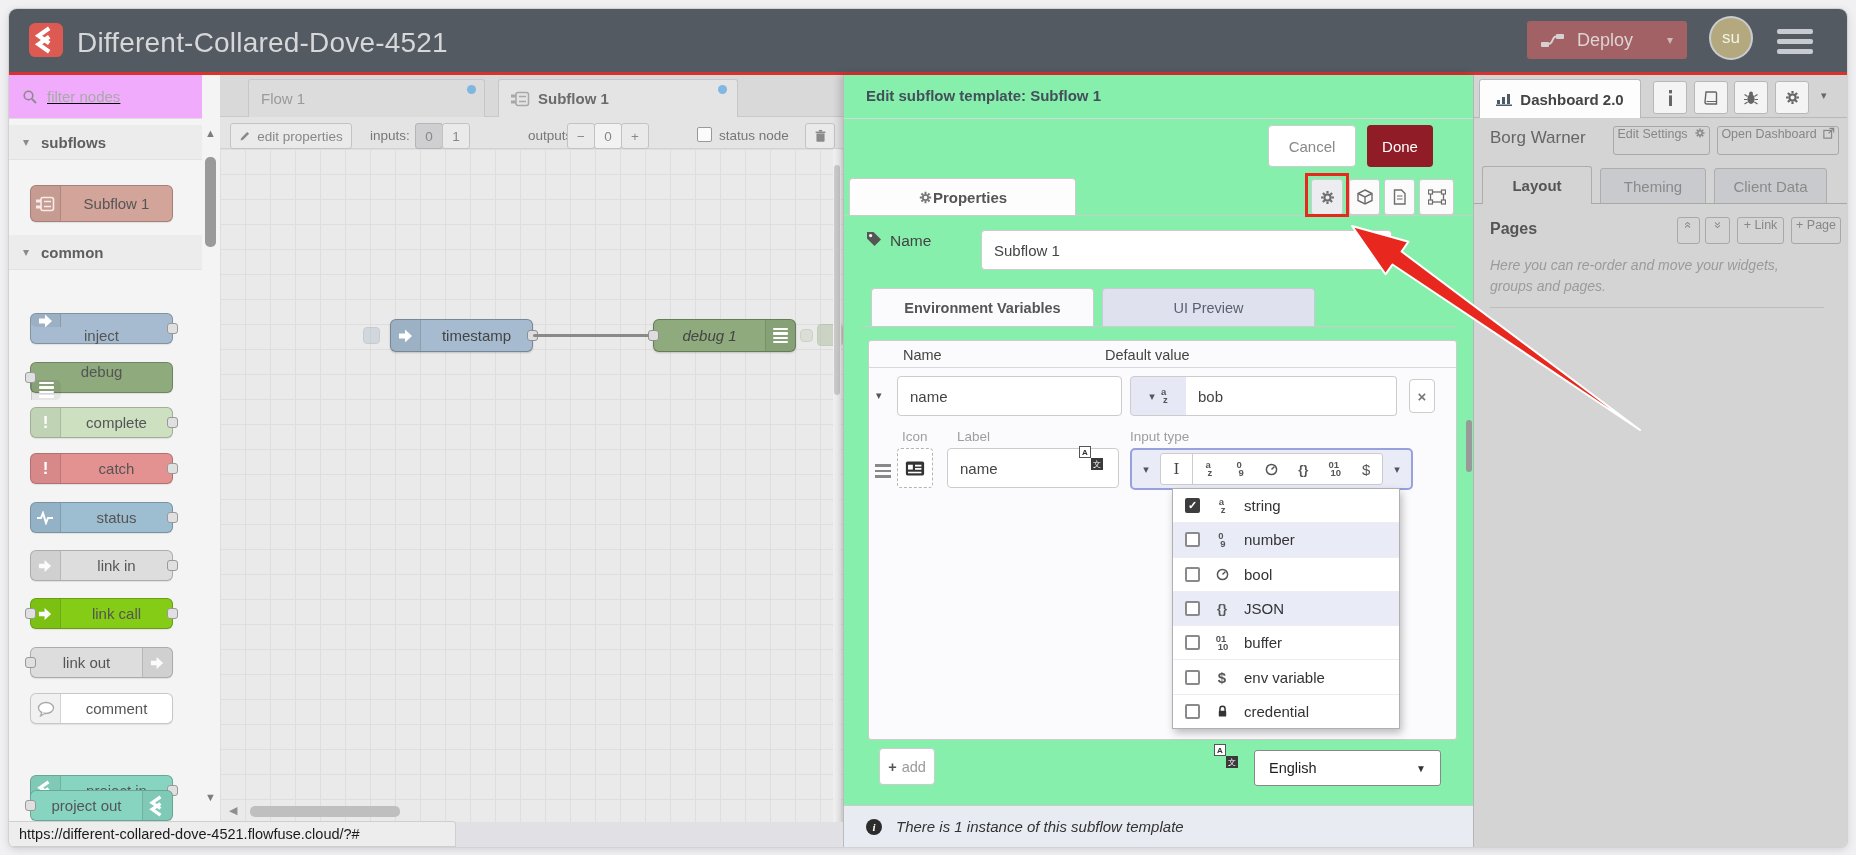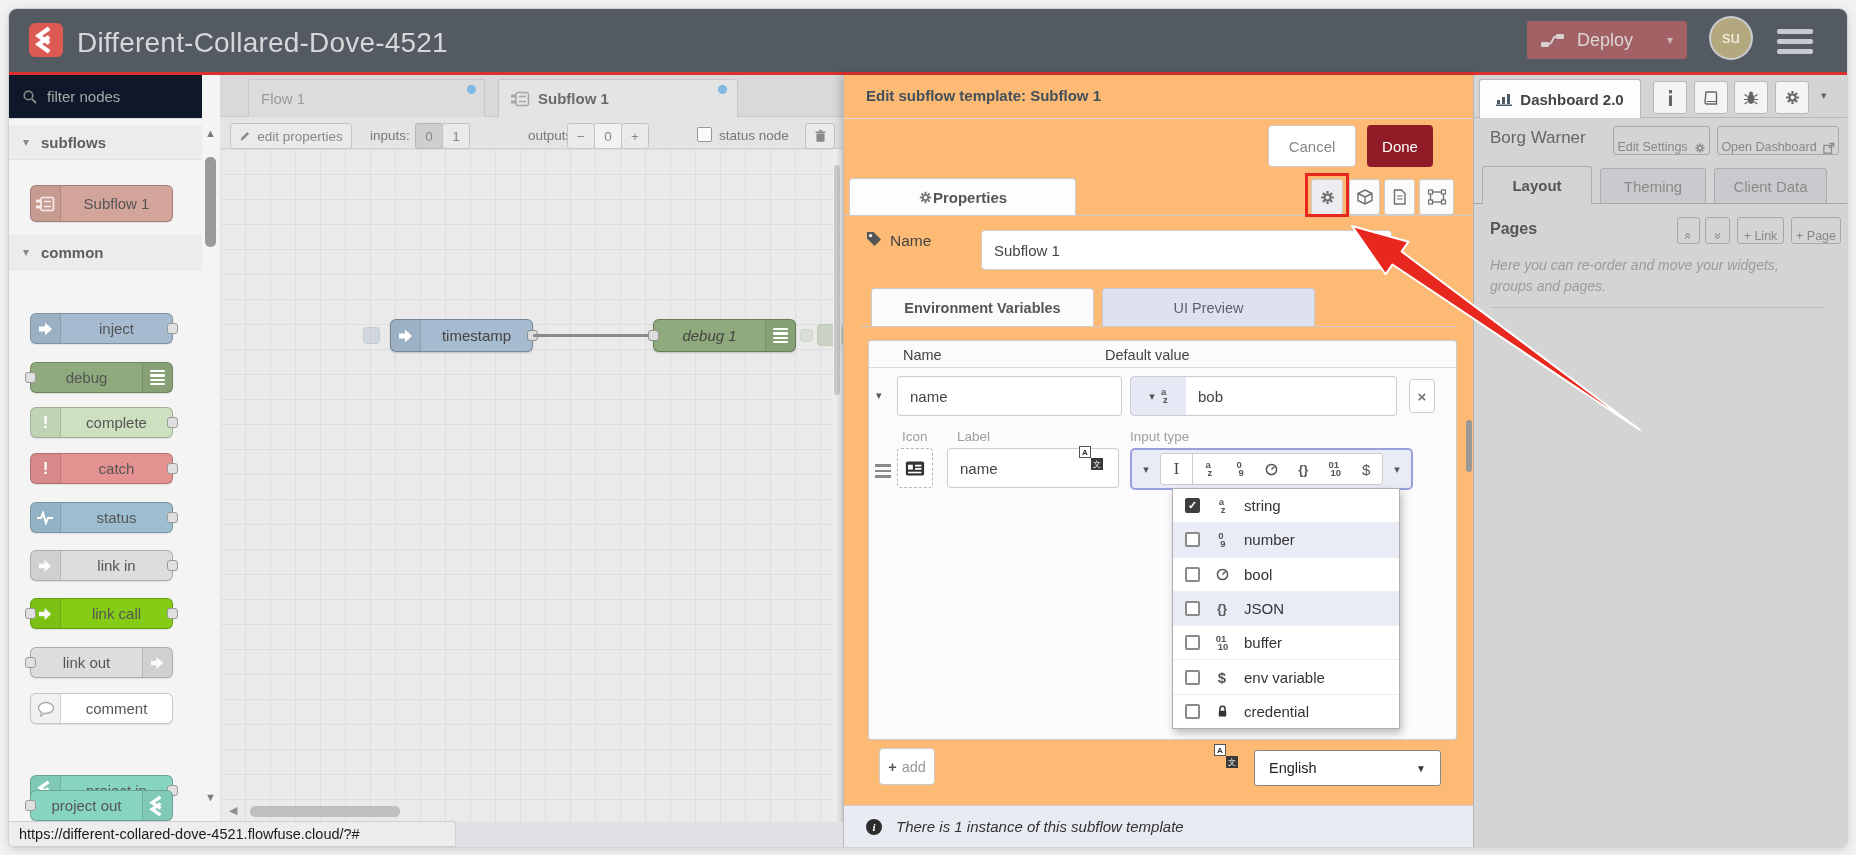--- a/index.html
+++ b/index.html
@@ -15,22 +15,22 @@
   #deploy{left:1518px;top:12px;width:160px;height:38px;border-radius:3px;display:flex;align-items:center;
     padding:0 14px;gap:12px;cursor:pointer;}
   #deploy .dlabel{font-size:18px;color:#ddd4d4;}
   #deploy .dcaret{margin-left:auto;color:#cdb9b9;font-size:12px;}
   #avatar{left:1702px;top:9px;width:40px;height:40px;border-radius:50%;display:flex;align-items:center;
     justify-content:center;font-size:17px;color:#f3f1e2;box-shadow:0 0 0 2px #c9cdd2;cursor:pointer;}
   #burger{left:1768px;top:20px;width:36px;height:25px;cursor:pointer;}
   #burger i{display:block;width:36px;height:5px;background:#c7cbd1;border-radius:2px;margin-bottom:5px;}
   
   #palette{left:0;top:66px;width:211px;height:747px;background:#f4f4f4;border-right:1px solid #cfcfcf;}
-  .searchrow{left:0;top:0;width:245px;height:44px;border-bottom:1px solid #ddd;background:#0f172a;
-    display:flex;align-items:center;padding-left:14px;gap:8px;}
+  .searchrow{left:0;top:0;width:245px;height:44px;border-bottom:1px solid #ddd;background:#f0abfc;
+    display:flex;align-items:center;padding-left:14px;gap:8px;text-decoration:underline;}
   .searchrow input{border:none;background:transparent;outline:none;font-size:15px;color:#666;width:150px;font-family:inherit;}
   .searchrow input::placeholder{color:#a9a9a9;}
   .psec{left:0;width:193px;height:35px;background:#ececec;border-bottom:1px solid #e2e2e2;display:flex;
     align-items:center;padding-left:14px;gap:12px;font-size:15px;font-weight:bold;color:#5f5f5f;cursor:pointer;}
   .psec .chev{color:#8a8a8a;font-size:12px;font-weight:normal;}
   .pnode{position:absolute;left:21px;width:143px;height:31px;border:1px solid rgba(0,0,0,.22);border-radius:6px;
     display:flex;align-items:stretch;font-size:15px;color:#555;cursor:grab;box-shadow:0 1px 1px rgba(0,0,0,.08);}
   .pnode .cell{width:30px;display:flex;align-items:center;justify-content:center;background:rgba(0,0,0,.055);}
   .pnode .cell.l{border-right:1px solid rgba(0,0,0,.12);border-radius:5px 0 0 5px;}
   .pnode .cell.r{border-left:1px solid rgba(0,0,0,.12);border-radius:0 5px 5px 0;}
@@ -58,21 +58,21 @@
   .cnode{position:absolute;width:143px;height:33px;border:1px solid rgba(0,0,0,.28);border-radius:6px;display:flex;
     align-items:stretch;font-size:15px;color:#444;box-shadow:0 1px 2px rgba(0,0,0,.18);cursor:pointer;}
   .cnode .cell{width:30px;display:flex;align-items:center;justify-content:center;background:rgba(0,0,0,.05);}
   .cnode .cell.l{border-right:1px solid rgba(0,0,0,.1);border-radius:5px 0 0 5px;}
   .cnode .cell.r{border-left:1px solid rgba(0,0,0,.1);border-radius:0 5px 5px 0;}
   .cnode .lbl{flex:1;display:flex;align-items:center;justify-content:center;}
   .cport{position:absolute;width:11px;height:11px;background:#ddd;border:1px solid #8f8f8f;border-radius:3px;top:10px;}
   #wire{left:313px;top:185px;width:120px;height:3px;background:#8a8a8a;border-radius:2px;}
   .ghost{position:absolute;border-radius:4px;opacity:.4;}
   
-  #tray{left:834px;top:66px;width:630px;height:772px;background:#fdba74;border-left:1px solid #bbb;
+  #tray{left:834px;top:66px;width:630px;height:772px;background:#86efac;border-left:1px solid #bbb;
     box-shadow:-3px 0 8px rgba(0,0,0,.18);}
   #tray .ttitle{left:22px;top:12px;font-size:15px;font-weight:bold;color:#43505a;}
   .hline{position:absolute;background:#d8d8dc;height:1px;}
   .btn{position:absolute;border:1px solid #ccc;background:#fff;border-radius:4px;display:flex;align-items:center;
     justify-content:center;font-size:15px;color:#888;cursor:pointer;}
   #doneBtn{color:#fff;border:none;font-size:15px;}
   .traytab{position:absolute;border:1px solid #ccc;border-bottom:none;border-radius:4px 4px 0 0;background:#fdfdfd;
     display:flex;align-items:center;justify-content:center;font-size:15px;font-weight:bold;color:#555;cursor:pointer;}
   .icobtn{position:absolute;border:1px solid #ccc;background:#fbfbfc;border-radius:3px;display:flex;align-items:center;
     justify-content:center;color:#6d6d6d;cursor:pointer;}
@@ -104,21 +104,21 @@
   #trayfoot{left:0;top:730px;width:630px;height:42px;background:#e9ebf3;border-top:1px solid #ccc;}
   .infocirc{position:absolute;width:16px;height:16px;border-radius:50%;background:#2c2c2c;color:#fff;
     display:flex;align-items:center;justify-content:center;font-size:11px;font-weight:bold;font-family:"Liberation Serif",serif;font-style:italic;}
   .trx{position:relative;width:20px;height:20px;flex:none;}
   .trx .b1{position:absolute;left:0;top:0;width:12px;height:12px;background:#3a3a3a;color:#fff;font-size:8px;
     display:flex;align-items:center;justify-content:center;}
   .trx .b2{position:absolute;right:0;bottom:0;width:12px;height:12px;background:#fff;border:1px solid #555;color:#333;
     font-size:8px;font-weight:bold;display:flex;align-items:center;justify-content:center;}
   
   #sidebar{left:1464px;top:66px;width:374px;height:772px;background:#d4d4d4;border-left:1px solid #b5b5b5;}
-  .sbtn{position:absolute;border:1px solid #a8a8a8;border-radius:3px;display:flex;align-items:flex-end;justify-content:center;
+  .sbtn{position:absolute;border:1px solid #a8a8a8;border-radius:3px;display:flex;align-items:flex-start;justify-content:center;
     gap:6px;font-size:12.5px;color:#878787;cursor:pointer;}
   .sbtab{position:absolute;border:1px solid #adadad;border-radius:3px 3px 0 0;display:flex;align-items:center;
     justify-content:center;font-size:15px;cursor:pointer;}
   
   #redbox{left:1296px;top:164px;width:44px;height:44px;border:3px solid #e8281e;z-index:60;}
   #arrowsvg{left:0;top:0;width:1838px;height:838px;z-index:55;pointer-events:none;}
   #footstrip{left:0;top:813px;width:834px;height:25px;background:#e1e1e5;}
   #statusbar{left:0;top:812px;width:447px;height:26px;background:#ededed;border:1px solid #cfcfcf;border-left:none;
     border-radius:0 3px 0 0;display:flex;align-items:center;padding-left:10px;font-size:14.5px;color:#1b1b1b;z-index:70;}
   .caret{font-size:11px;color:#555;}
@@ -206,30 +206,30 @@
         </svg>
         </span>
       <span class="lbl">Subflow 1</span>
     </div>
 
     <div class="abs psec" style="top:160px">
       <span class="chev">▾</span>
       <span>common</span>
     </div>
 
-    <div class="pnode" style="top: 238px; background: rgb(166, 187, 207);">
+    <div class="pnode" style="top: 238px; background: rgb(166, 187, 207); flex-direction: column;">
       <span class="cell l">
           <svg class="ic" width="16" height="13" viewBox="0 0 16 13" color="#fff">
             <use href="#g-arrow"></use>
           </svg>
         </span>
       <span class="lbl">inject</span>
       <span class="pport pr"></span>
     </div>
-    <div class="pnode" style="top: 287px; background: rgb(143, 170, 125);">
+    <div class="pnode" style="top: 287px; background: rgb(143, 170, 125); flex-direction: column;">
       <span class="lbl">debug</span>
       <span class="cell r bars">
           <span>
             <i></i>
             <i></i>
             <i></i>
             <i></i>
           </span>
         </span>
       <span class="pport pl"></span>

